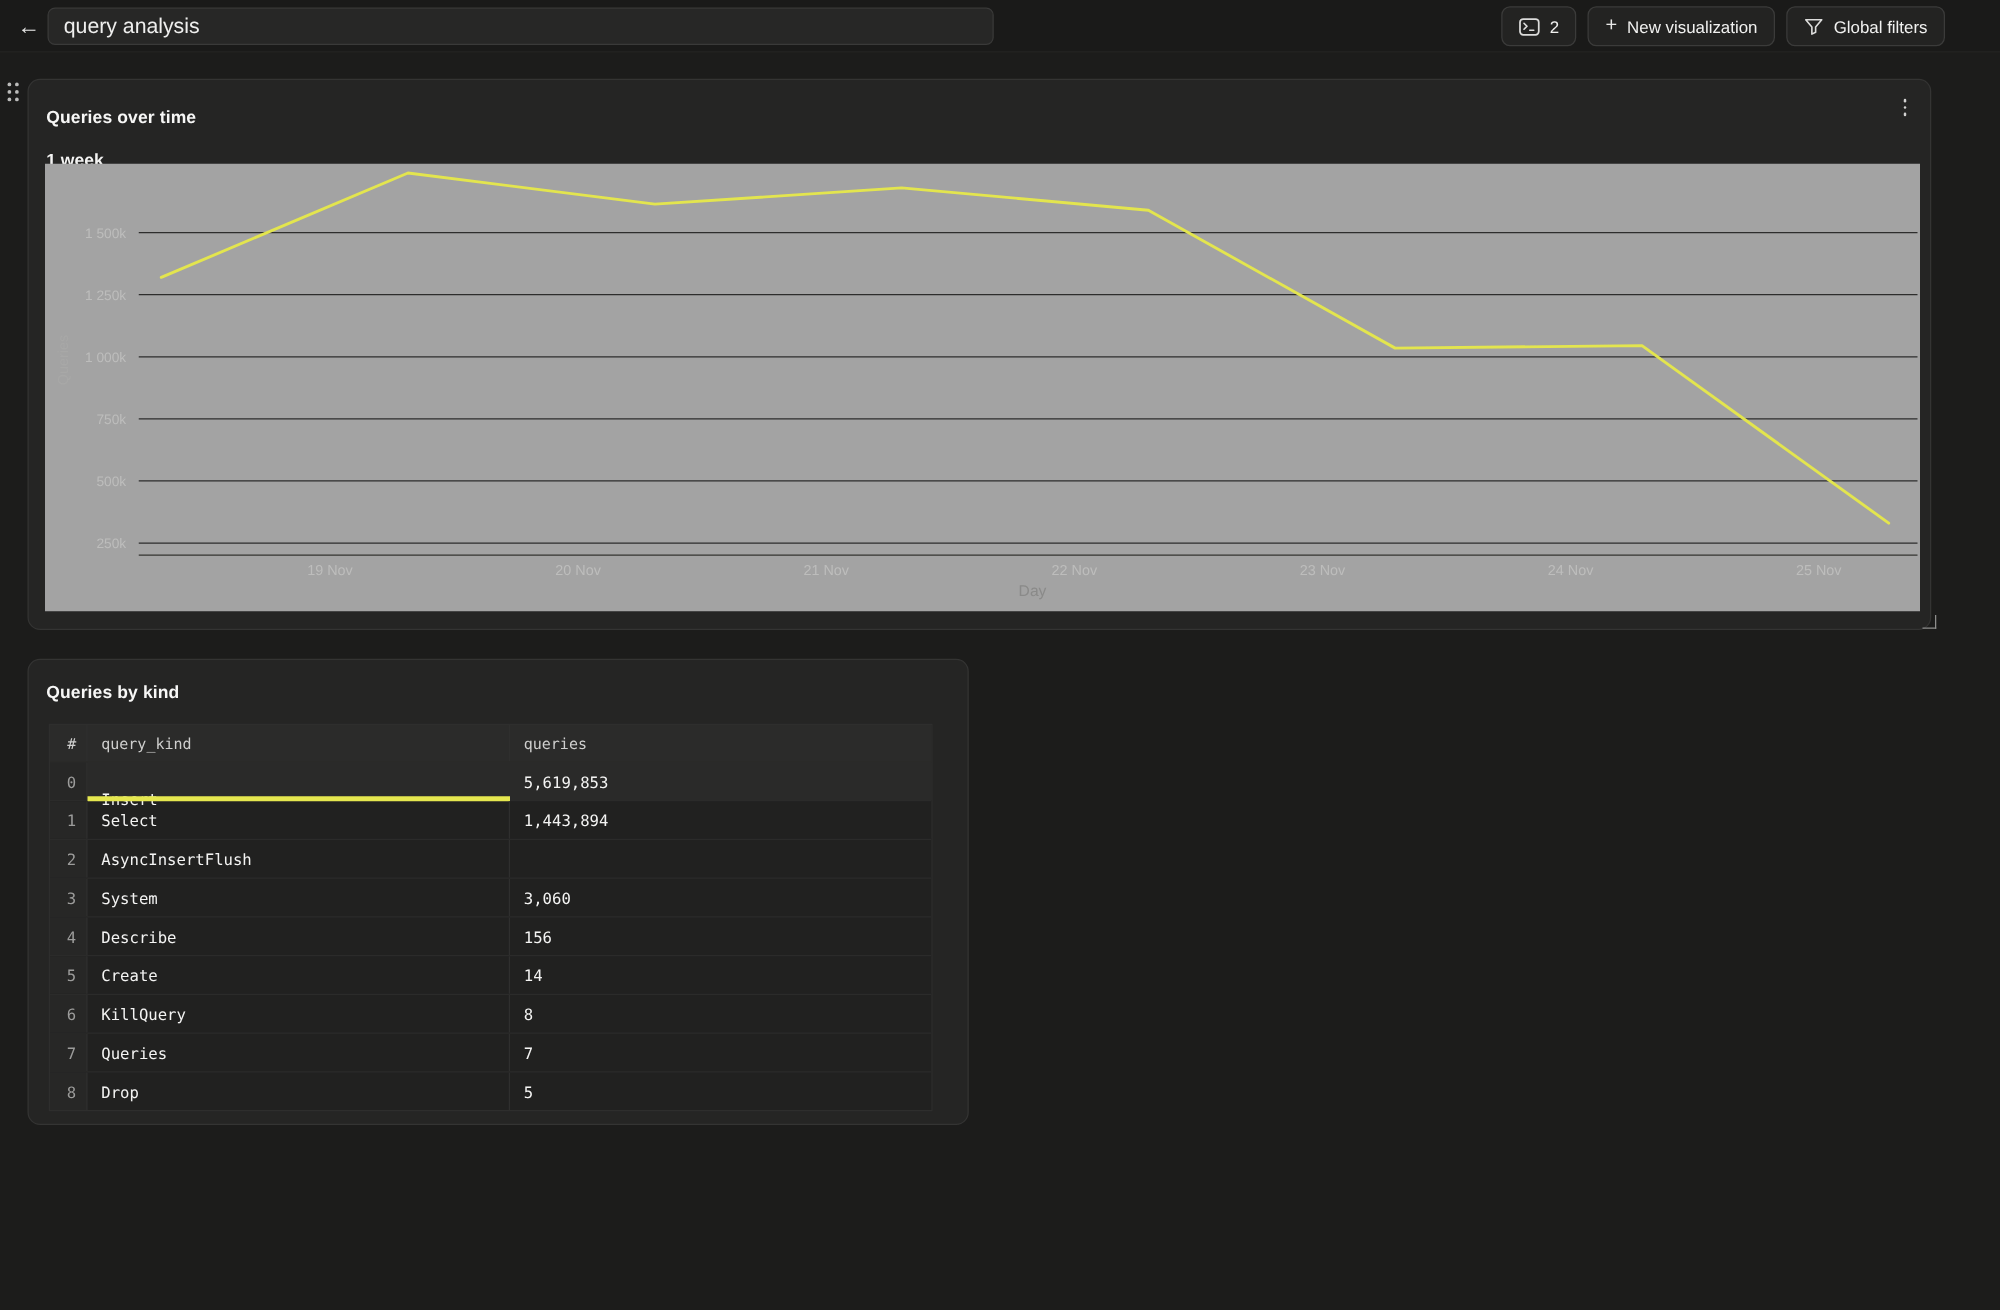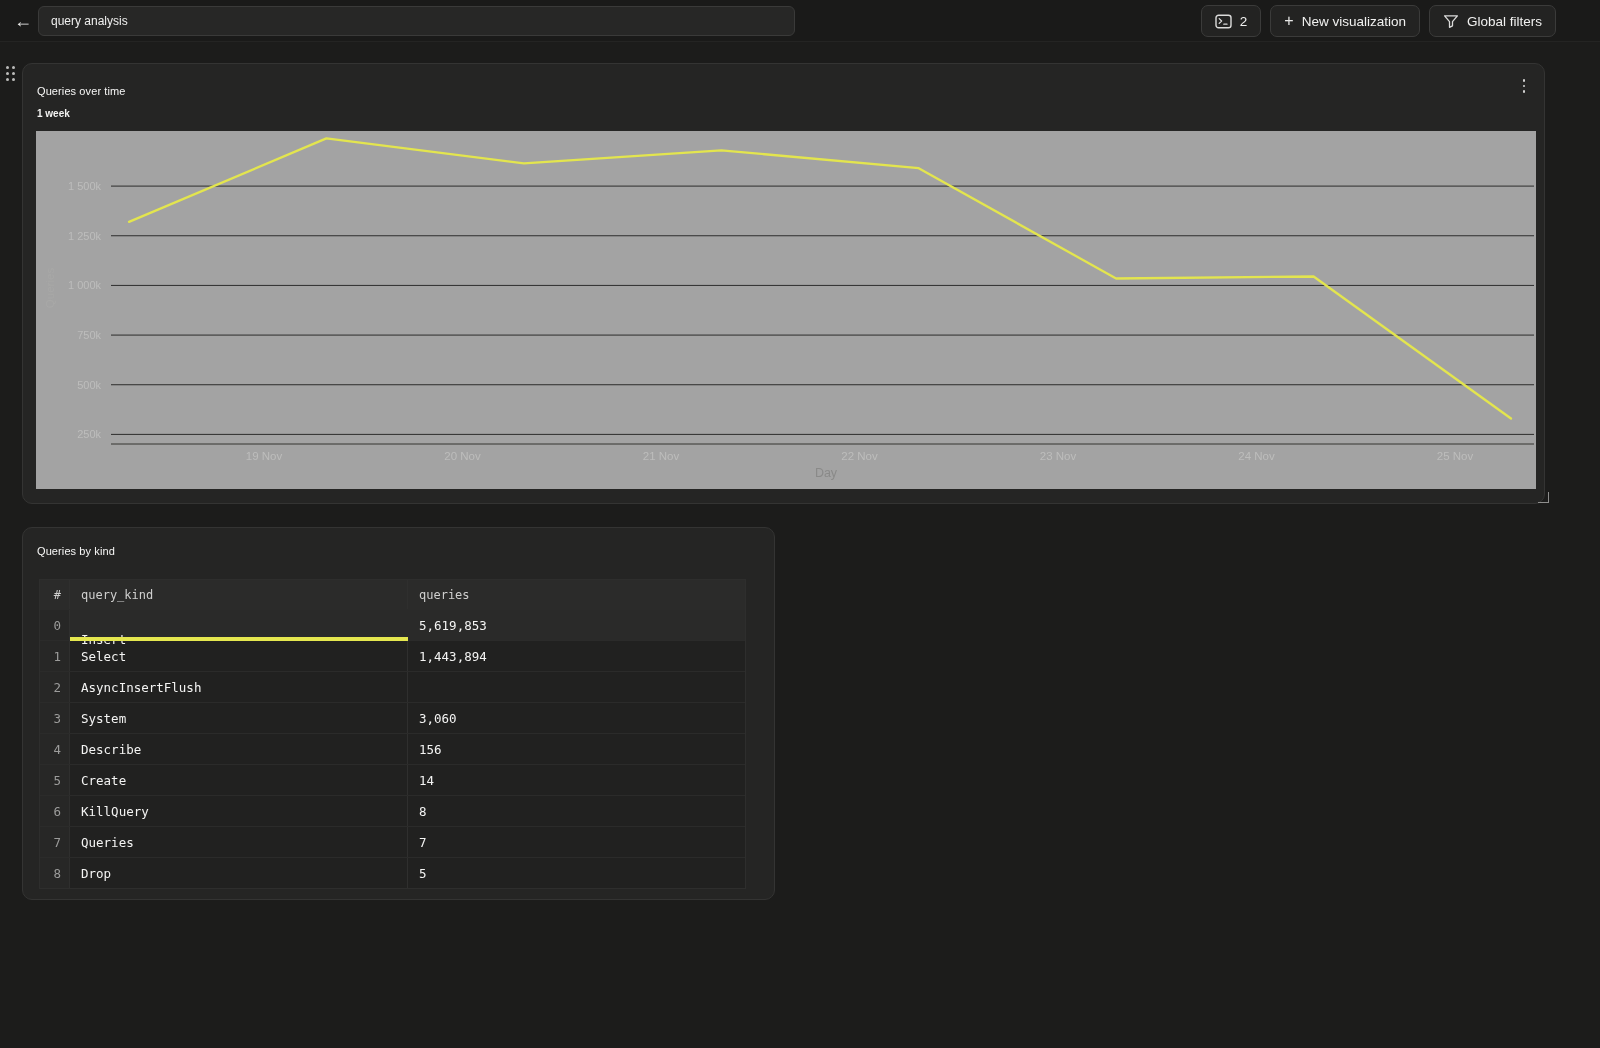--- a/index.html
+++ b/index.html
@@ -3,30 +3,30 @@
 <meta charset="utf-8">
 <style>
   * { margin:0; padding:0; box-sizing:border-box; }
   html,body { background:#1c1c1b; }
   body { font-family:"Liberation Sans", sans-serif; }
   .page { position:relative; width:1600px; height:1048px; background:#1c1c1b; overflow:hidden; }
 
   
   .topbar { position:absolute; left:0; top:0; width:1600px; height:42px; background:#1a1a19; border-bottom:1px solid #242423; }
   .back-btn { position:absolute; left:10px; top:9px; width:26px; height:24px; display:flex; align-items:center; justify-content:center; color:#e8e8e7; font-size:18px; cursor:pointer; background:none; border:none; }
-  .title-input { position:absolute; left:38px; top:6px; width:757px; height:30px; background:#272726; border:1px solid #3a3a39; border-radius:6px; color:#efefee; font-size:12px; padding:0 12px; font-family:"Liberation Sans", sans-serif; outline:none; }
+  .title-input { position:absolute; left:38px; top:6px; width:757px; height:30px; background:#272726; border:1px solid #3a3a39; border-radius:6px; color:#efefee; font-size:17px; padding:0 12px; font-family:"Liberation Sans", sans-serif; outline:none; }
   .topbar-actions { position:absolute; right:44px; top:5px; height:32px; display:flex; gap:9px; }
   .tb-btn { height:32px; display:flex; align-items:center; gap:8px; padding:0 13px; background:#232322; border:1px solid #3b3b3a; border-radius:7px; color:#f1f1f0; font-size:13.5px; font-family:"Liberation Sans", sans-serif; cursor:pointer; white-space:nowrap; }
   .tb-btn svg { display:block; }
   .plus-glyph { font-size:16px; color:#e8e8e7; line-height:1; margin-top:-1px; }
 
   
   .panel { position:absolute; background:#252524; border:1px solid #343433; border-radius:10px; }
-  .panel-title { position:absolute; left:14px; color:#f7f7f6; font-size:11px; font-weight:400; letter-spacing:.1px; }
-  .panel-subtitle { position:absolute; left:14px; color:#f3f3f2; font-size:10px; font-weight:700; }
+  .panel-title { position:absolute; left:14px; color:#f7f7f6; font-size:14px; font-weight:700; letter-spacing:.1px; }
+  .panel-subtitle { position:absolute; left:14px; color:#f3f3f2; font-size:14px; font-weight:700;margin-top:12px; }
   .kebab { position:absolute; right:13px; top:14px; width:14px; height:16px; display:flex; flex-direction:column; align-items:center; justify-content:space-between; padding:1px 0; cursor:pointer; }
   .kebab i { width:2.6px; height:2.6px; border-radius:50%; background:#d2d2d1; }
 
   .drag-handle { position:absolute; left:6px; top:66px; width:16px; height:18px; display:grid; grid-template-columns:repeat(2,3px); grid-auto-rows:3px; gap:3px; cursor:grab; }
   .drag-handle i { width:3px; height:3px; border-radius:50%; background:#bcbcbb; }
 
   .chart-panel { left:22px; top:63px; width:1523px; height:441px; }
   .chart-widget { position:absolute; left:13px; top:67px; width:1500px; height:358px; background:#a3a3a3; }
   .resize-corner { position:absolute; left:1515px; top:428px; width:11px; height:11px; border-right:1.6px solid #8e8e8d; border-bottom:1.6px solid #8e8e8d; cursor:nwse-resize; }
 

